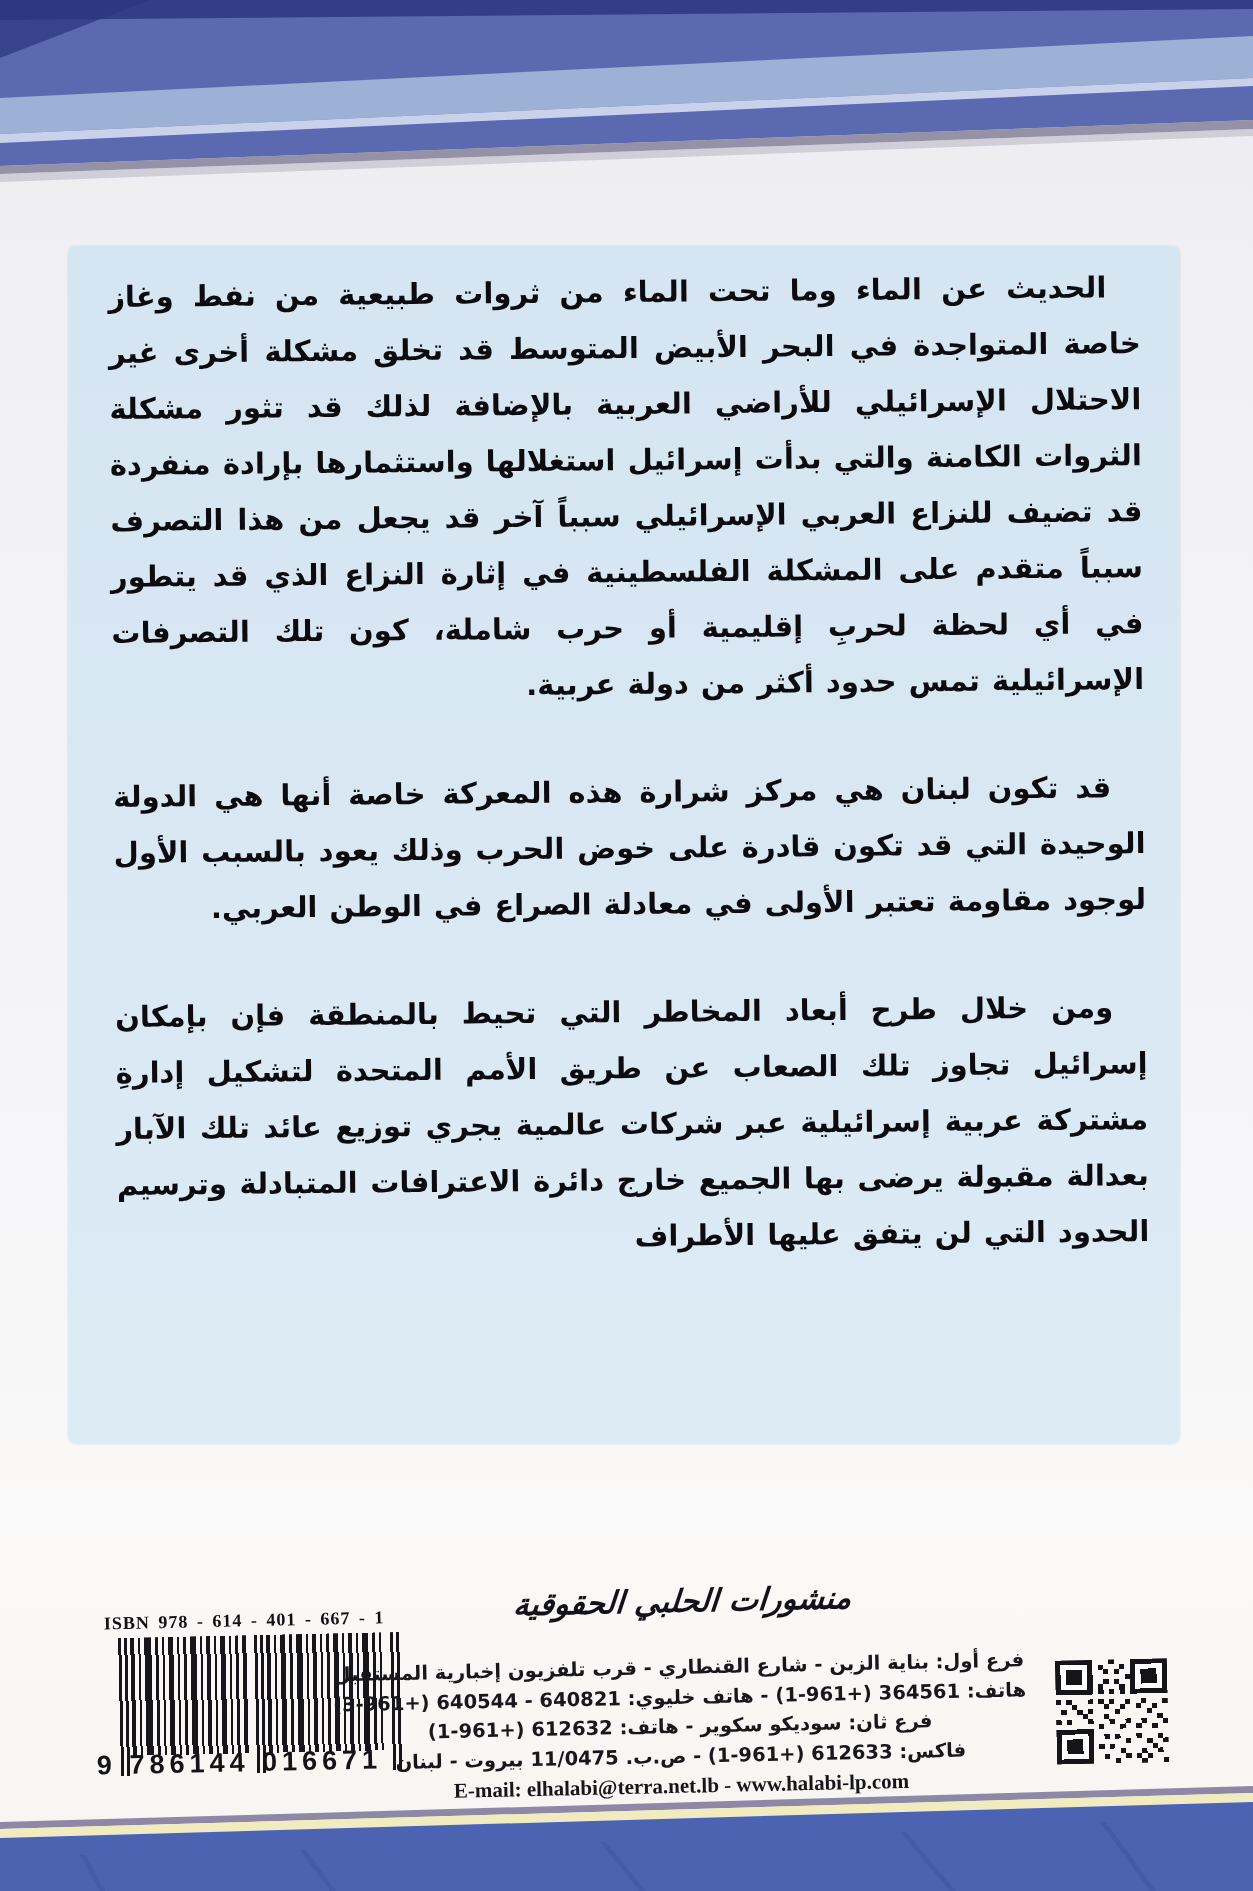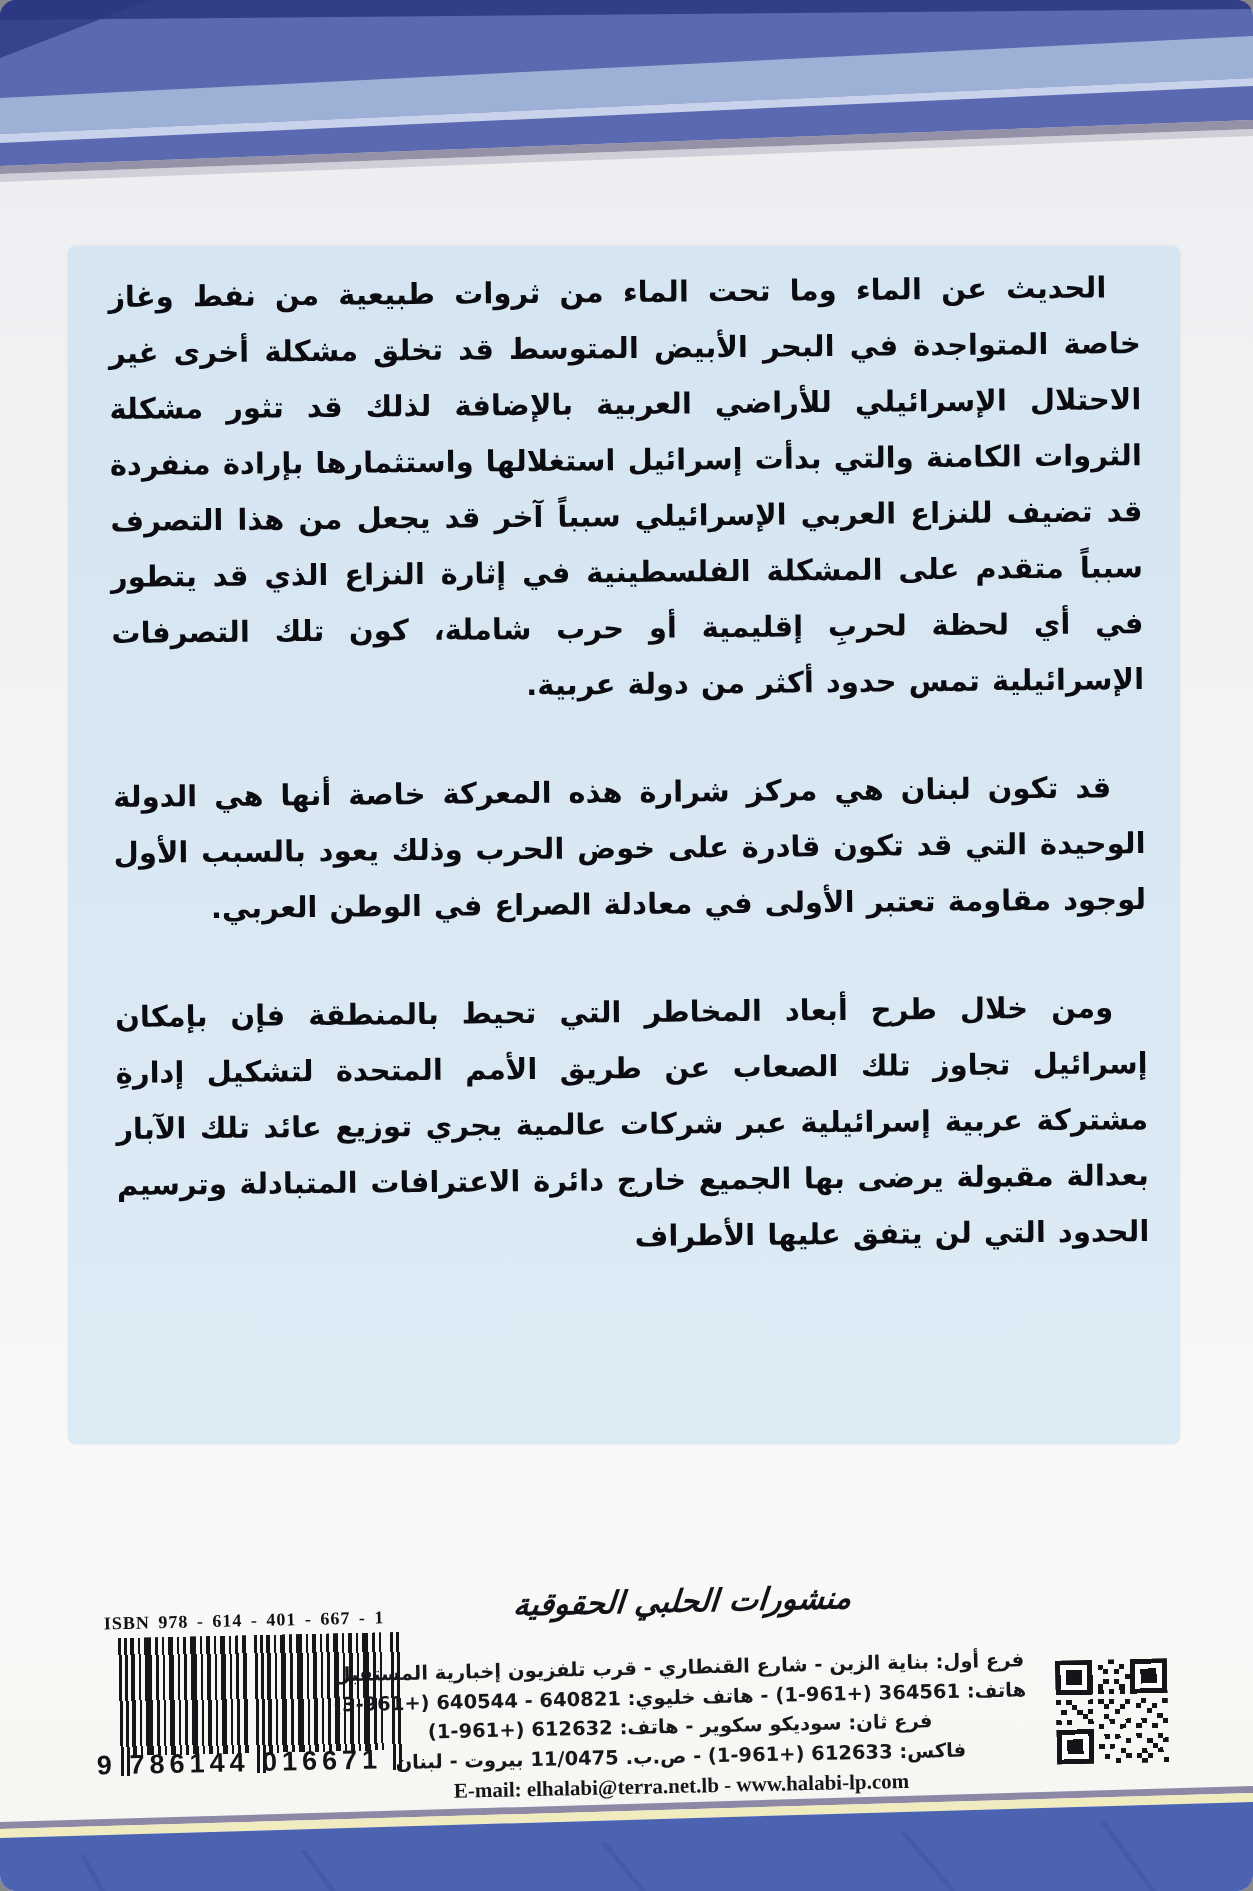--- a/index.html
+++ b/index.html
@@ -3,21 +3,20 @@
 <meta charset="utf-8">
 <style>
   html,body{margin:0;padding:0;background:#888;}
   .page{
     position:relative;
     width:1253px;height:1891px;
     margin:0 auto;
     overflow:hidden;
     background:linear-gradient(180deg,#ececf0 0%,#f1f0f3 18%,#f5f4f7 55%,#faf9f8 82%,#f6f5f1 100%);
     font-family:"DejaVu Sans",sans-serif;
-    border-radius:16px;
   }
   
   .top-band{position:absolute;top:0;left:0;width:1253px;height:200px;display:block;}
   .bottom-band{position:absolute;top:1780px;left:0;width:1253px;height:111px;display:block;}
   
   .panel{
     position:absolute;left:68px;top:246px;width:1112px;height:1198px;
     background:linear-gradient(180deg,#d5e5f1 0%,#d9e8f3 55%,#ddebf5 100%);
     border-radius:8px;
     box-shadow:0 0 2px rgba(120,140,160,.25);

